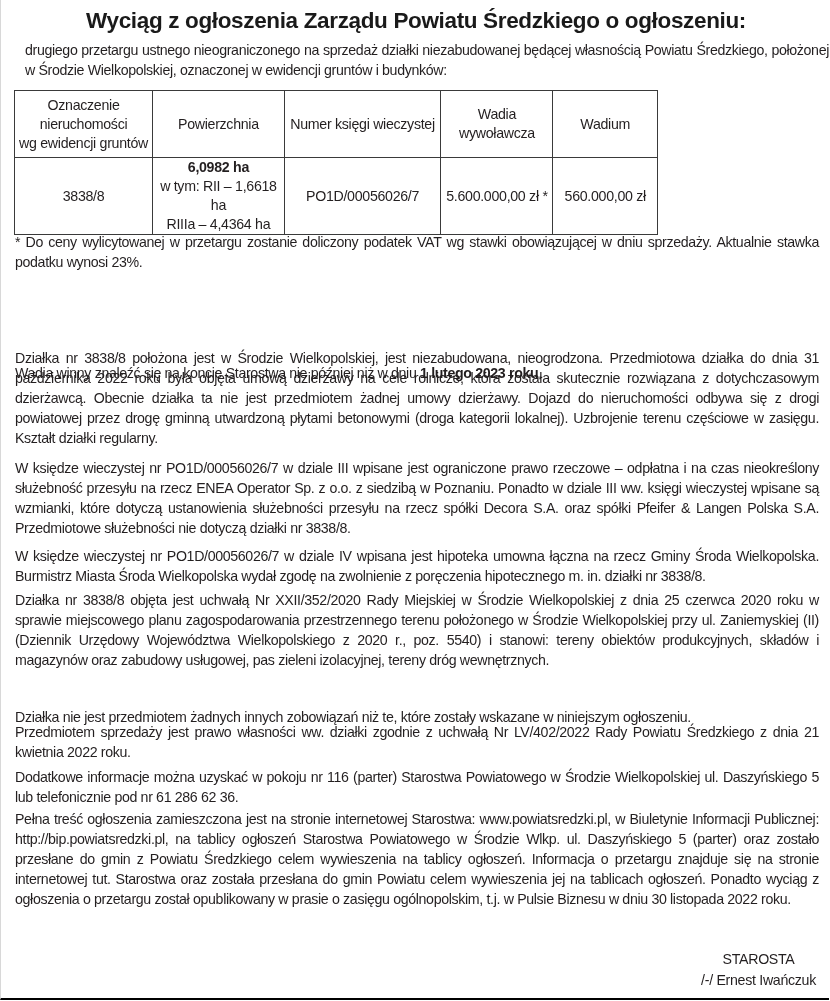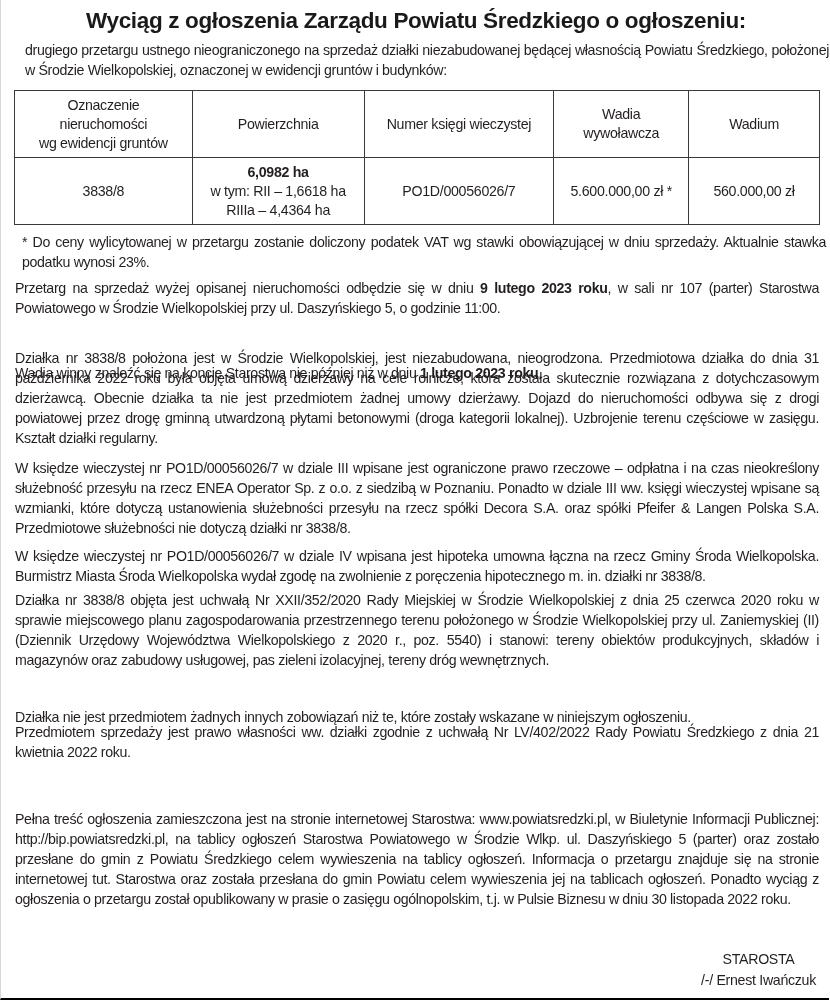--- a/index.html
+++ b/index.html
@@ -13,21 +13,21 @@
   }
   .title {
     position: absolute; left: 0; width: 830px; top: 8px; text-align: center;
     font-size: 22.5px; font-weight: bold; letter-spacing: -0.35px; color: #1a1a1a;
   }
   .intro {
     position: absolute; left: 14px; width: 804px; top: 40px;
     font-size: 14.2px; line-height: 20px; text-align: justify; letter-spacing: -0.35px; margin-left: 10px;
   }
   table.offer {
-    position: absolute; left: 13px; top: 90px; width: 806px;
+    position: absolute; left: 13px; top: 90px; width: 644px;
     border-collapse: collapse; font-size: 14.2px; letter-spacing: -0.3px;
   }
   table.offer td, table.offer th {
     border: 1.3px solid #3a3a3a; text-align: center; vertical-align: middle;
     font-weight: normal; padding: 0 4px; line-height: 19px;
   }
   table.offer tr.head td { height: 66px; }
   table.offer tr.row td { height: 66px; }
   .b { font-weight: bold; }
   .text {
@@ -78,42 +78,40 @@
         <div>w tym: RII – 1,6618 ha</div>
         <div>RIIIa – 4,4364 ha</div>
       </td>
       <td>PO1D/00056026/7</td>
       <td class="b">5.600.000,00 zł *</td>
       <td>560.000,00 zł</td>
     </tr>
   </tbody>
     </table>
 
-  <div class="text" style="top:232px;margin-left:7px;">* Do ceny wylicytowanej w przetargu zostanie doliczony podatek VAT wg stawki obowiązującej w dniu sprzedaży. Aktualnie stawka podatku wynosi 23%.</div>
+  <div class="text" style="top:232px;">* Do ceny wylicytowanej w przetargu zostanie doliczony podatek VAT wg stawki obowiązującej w dniu sprzedaży. Aktualnie stawka podatku wynosi 23%.</div>
 
-  <div class="text" style="top:278px;">
-    <span>Przetarg na sprzedaż wyżej opisanej nieruchomości odbędzie się w dniu </span><span class="b">9 lutego 2023 roku</span><span>, w sali nr 107 (parter) Starostwa Powiatowego w Środzie Wielkopolskiej przy ul. Daszyńskiego 5, o godzinie 11:00.</span>
-  </div>
 
   <div class="text" style="top:315px;margin-top:48px;">
     <span>Wadia winny znaleźć się na koncie Starostwa nie później niż w dniu </span><span class="b">1 lutego 2023 roku</span><span>.</span>
   </div>
 
   <div class="text" style="top:348px;">Działka nr 3838/8 położona jest w Środzie Wielkopolskiej, jest niezabudowana, nieogrodzona. Przedmiotowa działka do dnia 31 października 2022 roku była objęta umową dzierżawy na cele rolnicze, która została skutecznie rozwiązana z dotychczasowym dzierżawcą. Obecnie działka ta nie jest przedmiotem żadnej umowy dzierżawy. Dojazd do nieruchomości odbywa się z drogi powiatowej przez drogę gminną utwardzoną płytami betonowymi (droga kategorii lokalnej). Uzbrojenie terenu częściowe w zasięgu. Kształt działki regularny.</div>
 
   <div class="text" style="top:458px;">W księdze wieczystej nr PO1D/00056026/7 w dziale III wpisane jest ograniczone prawo rzeczowe – odpłatna i na czas nieokreślony służebność przesyłu na rzecz ENEA Operator Sp. z o.o. z siedzibą w Poznaniu. Ponadto w dziale III ww. księgi wieczystej wpisane są wzmianki, które dotyczą ustanowienia służebności przesyłu na rzecz spółki Decora S.A. oraz spółki Pfeifer &amp; Langen Polska S.A. Przedmiotowe służebności nie dotyczą działki nr 3838/8.</div>
 
   <div class="text" style="top:546px;">W księdze wieczystej nr PO1D/00056026/7 w dziale IV wpisana jest hipoteka umowna łączna na rzecz Gminy Środa Wielkopolska. Burmistrz Miasta Środa Wielkopolska wydał zgodę na zwolnienie z poręczenia hipotecznego m. in. działki nr 3838/8.</div>
 
   <div class="text" style="top:590px;">Działka nr 3838/8 objęta jest uchwałą Nr XXII/352/2020 Rady Miejskiej w Środzie Wielkopolskiej z dnia 25 czerwca 2020 roku w sprawie miejscowego planu zagospodarowania przestrzennego terenu położonego w Środzie Wielkopolskiej przy ul. Zaniemyskiej (II) (Dziennik Urzędowy Województwa Wielkopolskiego z 2020 r., poz. 5540) i stanowi: tereny obiektów produkcyjnych, składów i magazynów oraz zabudowy usługowej, pas zieleni izolacyjnej, tereny dróg wewnętrznych.</div>
 
   <div class="text" style="top:683px;margin-top:24px;">Działka nie jest przedmiotem żadnych innych zobowiązań niż te, które zostały wskazane w niniejszym ogłoszeniu.</div>
 
   <div class="text" style="top:722px;">Przedmiotem sprzedaży jest prawo własności ww. działki zgodnie z uchwałą Nr LV/402/2022 Rady Powiatu Średzkiego z dnia 21 kwietnia 2022 roku.</div>
 
+  <div class="text" style="top:767px;">Dodatkowe informacje można uzyskać w pokoju nr 116 (parter) Starostwa Powiatowego w Środzie Wielkopolskiej ul. Daszyńskiego 5 lub telefonicznie pod nr 61 286 62 36.</div>
 
   <div class="text" style="top:809px;">Pełna treść ogłoszenia zamieszczona jest na stronie internetowej Starostwa: www.powiatsredzki.pl, w Biuletynie Informacji Publicznej: http://bip.powiatsredzki.pl, na tablicy ogłoszeń Starostwa Powiatowego w Środzie Wlkp. ul. Daszyńskiego 5 (parter) oraz zostało przesłane do gmin z Powiatu Średzkiego celem wywieszenia na tablicy ogłoszeń. Informacja o przetargu znajduje się na stronie internetowej tut. Starostwa oraz została przesłana do gmin Powiatu celem wywieszenia jej na tablicach ogłoszeń. Ponadto wyciąg z ogłoszenia o przetargu został opublikowany w prasie o zasięgu ogólnopolskim, t.j. w Pulsie Biznesu w dniu 30 listopada 2022 roku.</div>
 
 
   <div class="sign" style="top:949px;">
     <div>STAROSTA</div>
     <div>/-/ Ernest Iwańczuk</div>
   </div>
 
 </div>

